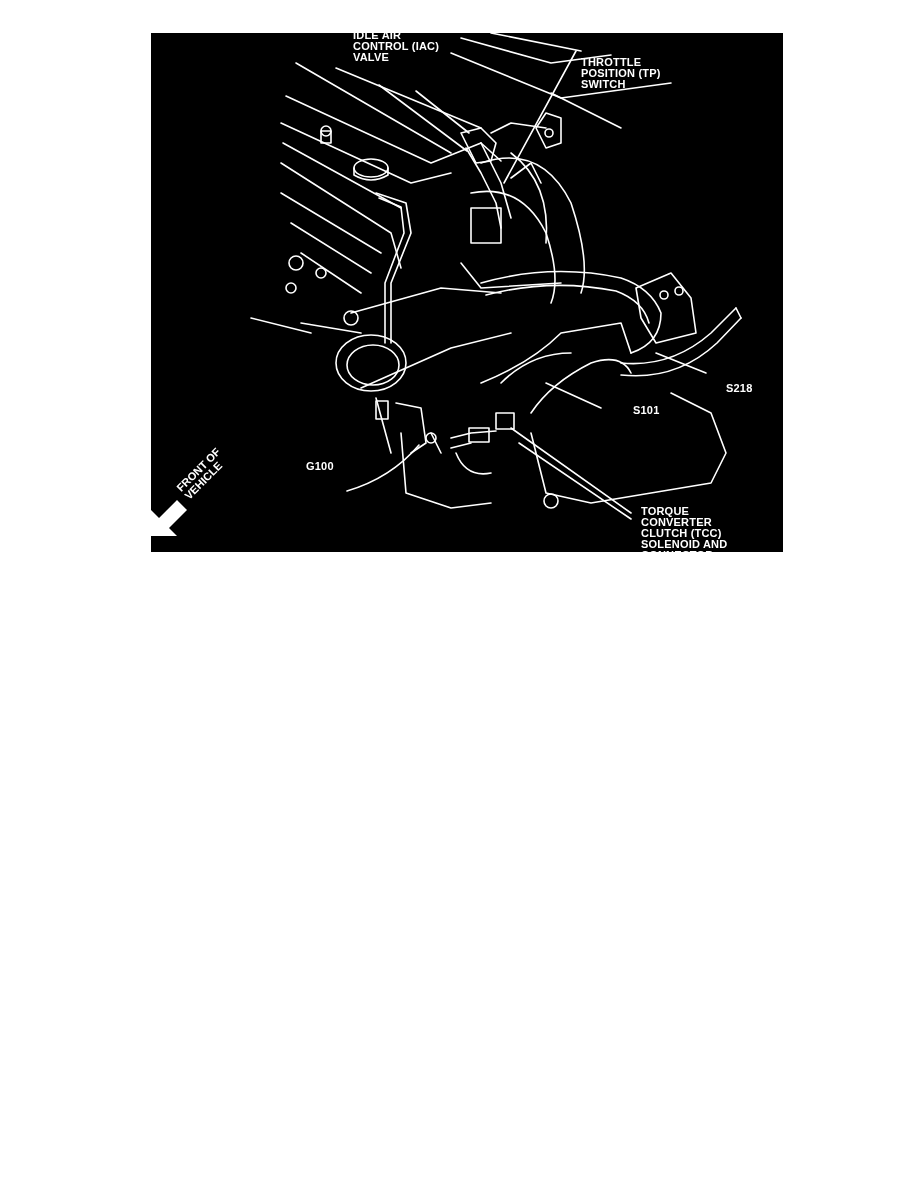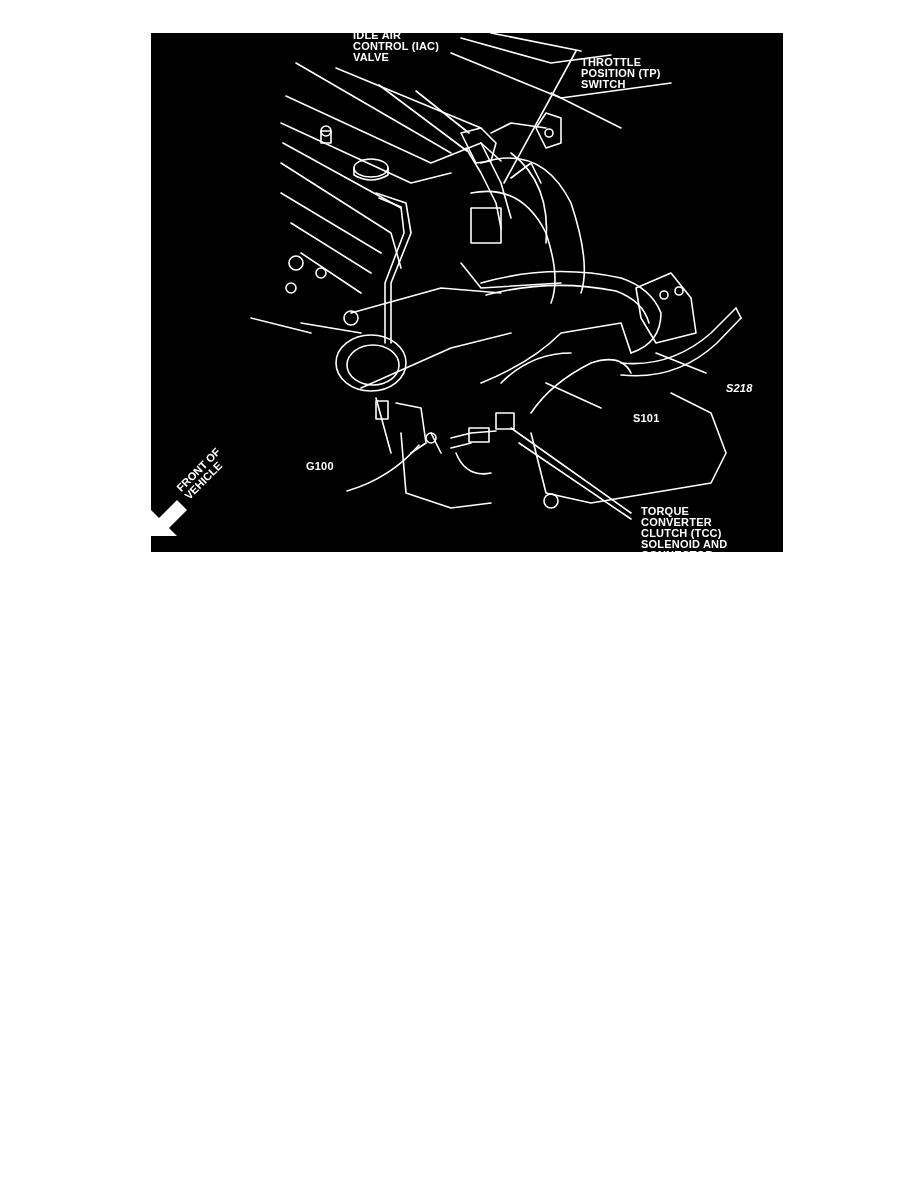--- a/index.html
+++ b/index.html
@@ -120,22 +120,22 @@
     <path d="M480 480 L360 395"></path>
     <path d="M480 486 L368 410"></path>
   </svg>
 
   <div class="label" style="left:202px; top:-3px;">IDLE AIR
 CONTROL (IAC)
 VALVE</div>
   <div class="label" style="left:430px; top:24px;">THROTTLE
 POSITION (TP)
 SWITCH</div>
-  <div class="label" style="left:575px; top:350px;font-style:italic;">S218</div>
-  <div class="label" style="left:482px; top:380px;text-align:center;">S101</div>
+  <div class="label" style="left:575px; top:350px;">S218</div>
+  <div class="label" style="left:482px; top:372px;text-align:center;">S101</div>
   <div class="label" style="left:155px; top:428px;">G100</div>
   <div class="label" style="left:490px; top:473px;">TORQUE
 CONVERTER
 CLUTCH (TCC)
 SOLENOID AND
 CONNECTOR</div>
 
   <div class="front">
     <svg width="40" height="40" viewBox="0 0 40 40" style="position:absolute; left:-10px; top:42px;">
       <polygon points="0,10 0,36 26,36 18,28 36,10 26,0 8,18" fill="#ffffff"></polygon>

